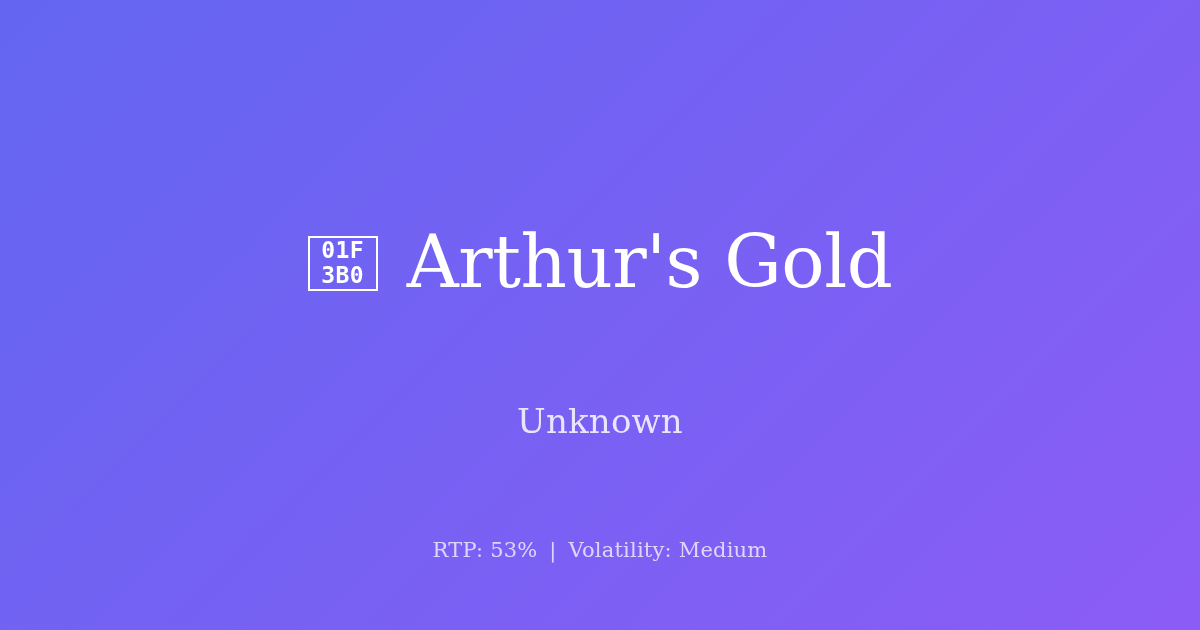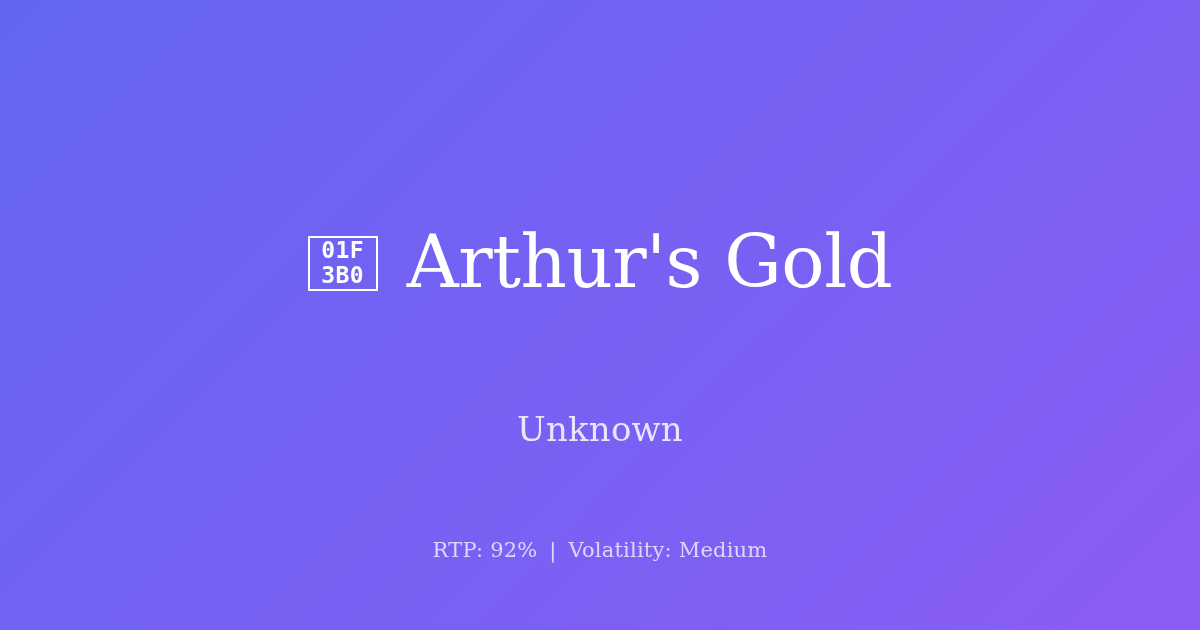--- a/index.html
+++ b/index.html
@@ -26,21 +26,21 @@
     justify-content: center;
     text-align: center;
   }
 
   
   .title-row {
     display: flex;
     align-items: center;
     justify-content: center;
     gap: 29px;
-    margin: 8px;
+    margin: 0;
     padding: 0;
     line-height: 1.05;
   }
 
   .game-title {
     font-family: "DejaVu Serif", "Liberation Serif", serif;
     font-size: 72px;
     font-weight: normal;
     color: #ffffff;
     letter-spacing: -0.5px;
@@ -110,19 +110,19 @@
     </span>
 
     <h1 class="game-title">Arthur's Gold</h1>
 
   </div>
 
   <div class="subtitle">Unknown</div>
 
   <div class="meta-line">
     <span>RTP:</span>
-    <span>92%</span>
+    <span>53%</span>
     <span class="meta-sep">|</span>
     <span>Volatility:</span>
     <span>Medium</span>
   </div>
 
 </div>
 
 </body></html>

